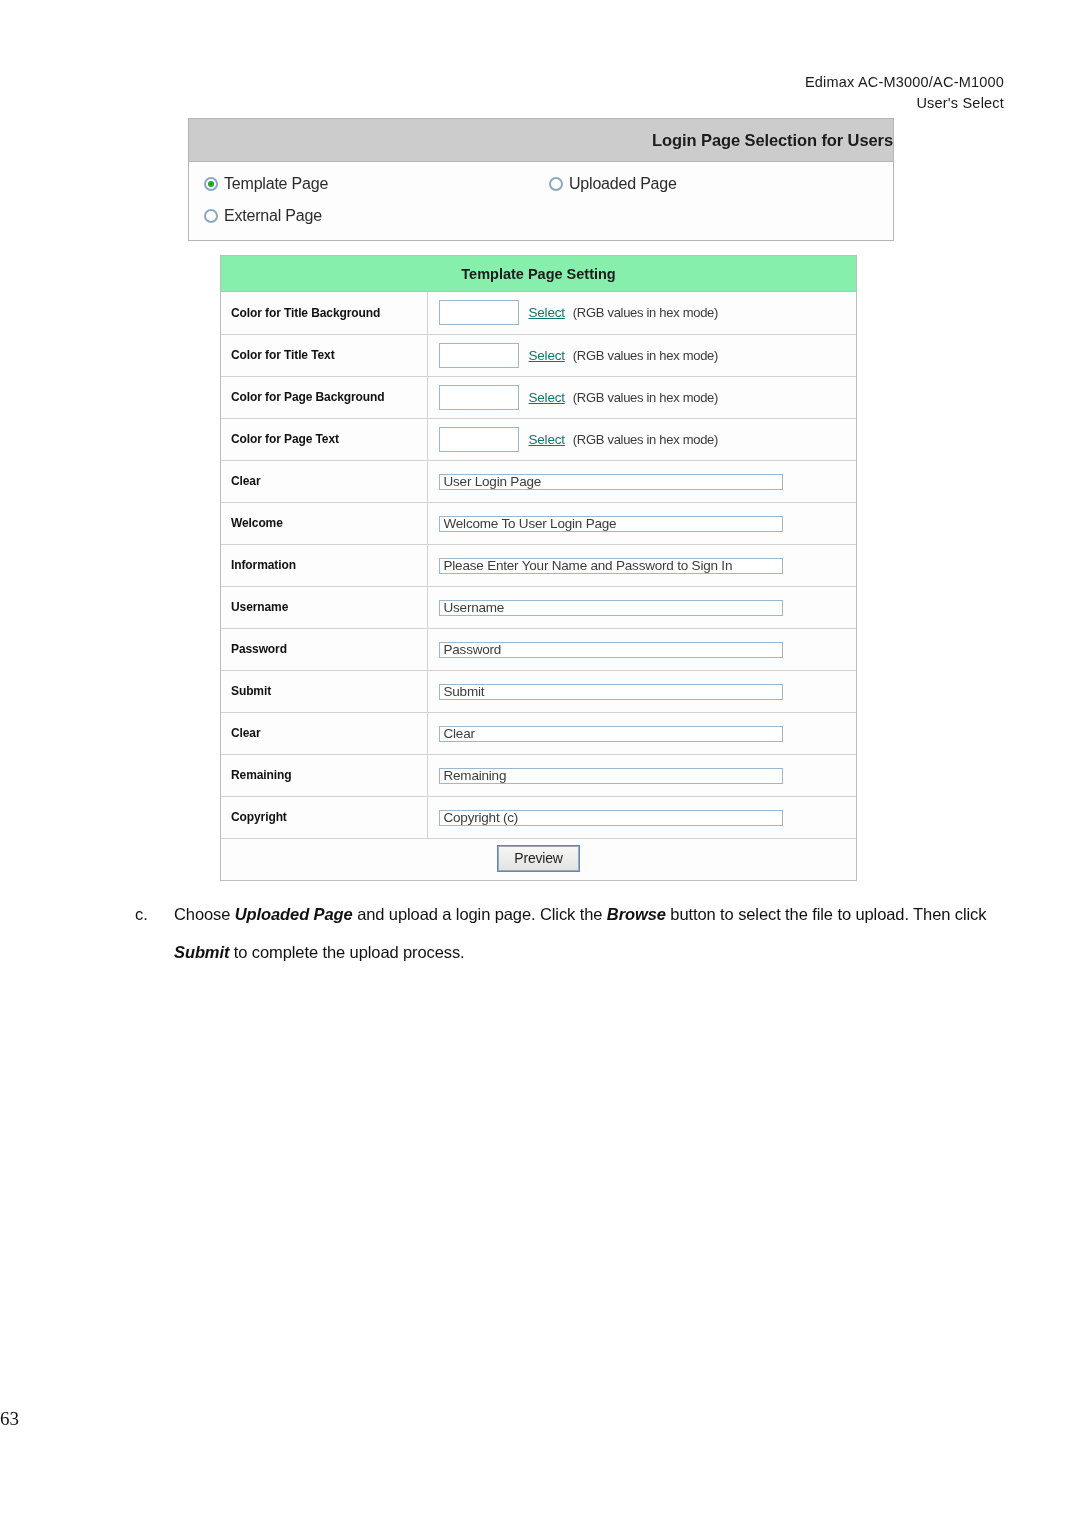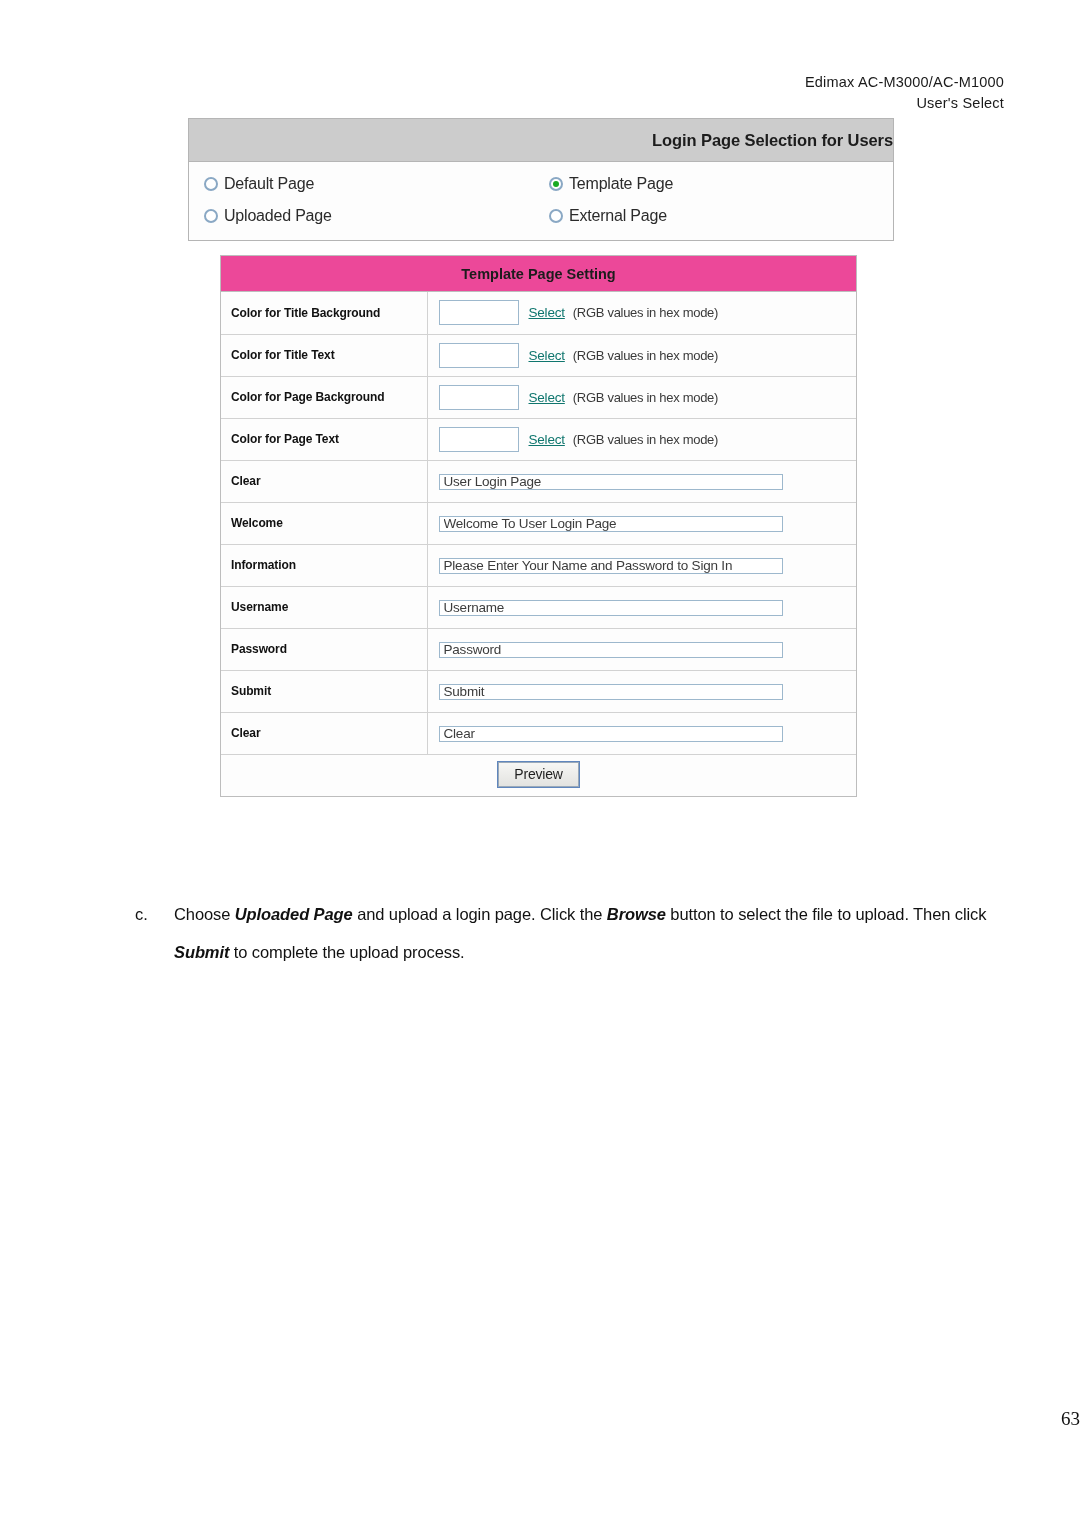--- a/index.html
+++ b/index.html
@@ -99,21 +99,21 @@
   
   .panel-template {
     position: absolute;
     left: 220px;
     top: 255px;
     width: 637px;
     background: #ffffff;
     border: 1px solid #bdbdbd;
   }
   .tpl-title {
-    background: #ec4899;
+    background: #86efac;
     border-bottom: 1px solid #bdbdbd;
     height: 36px;
     line-height: 36px;
     text-align: center;
     font-size: 14.5px;
     font-weight: bold;
     color: #1c1c1c;
   }
   .tpl-table {
     width: 100%;
@@ -215,43 +215,39 @@
     font-weight: bold;
     font-style: italic;
   }
 
   
   .page-number {
     position: absolute;
     left: 0;
     right: 0;
     top: 1408px;
-    text-align: right;
+    text-align: left;
     font-family: "Liberation Serif", serif;
     font-size: 19px;
     color: #111111;
   }
 </style>
 </head>
 <body>
 
 <div class="doc-header">
   <div>Edimax  AC-M3000/AC-M1000</div>
   <div>User's  Select</div>
 </div>
 
 <div class="panel-selection">
   <div class="panel-title">Login Page Selection for Users</div>
   <div class="panel-body">
     <div class="radio-grid">
 
-      <div class="radio-item">
-        <span class="radio-dot"></span>
-        <span class="radio-label">Default Page</span>
-      </div>
 
       <div class="radio-item">
         <span class="radio-dot checked"></span>
         <span class="radio-label">Template Page</span>
       </div>
 
       <div class="radio-item">
         <span class="radio-dot"></span>
         <span class="radio-label">Uploaded Page</span>
       </div>
@@ -356,21 +352,33 @@
         </td>
       </tr>
 
       <tr>
         <td class="cell-label">Clear</td>
         <td class="cell-field">
           <input class="inp inp-text" type="text" value="Clear" style="">
         </td>
       </tr>
 
-
+      <tr>
+        <td class="cell-label">Remaining</td>
+        <td class="cell-field">
+          <input class="inp inp-text" type="text" value="Remaining" style="">
+        </td>
+      </tr>
+
+      <tr>
+        <td class="cell-label">Copyright</td>
+        <td class="cell-field">
+          <input class="inp inp-text" type="text" value="Copyright (c)" style="">
+        </td>
+      </tr>
 
       <tr>
         <td class="cell-action" colspan="2">
           <button class="btn-preview">Preview</button>
         </td>
       </tr>
 
     </tbody>
   </table>
 </div>

